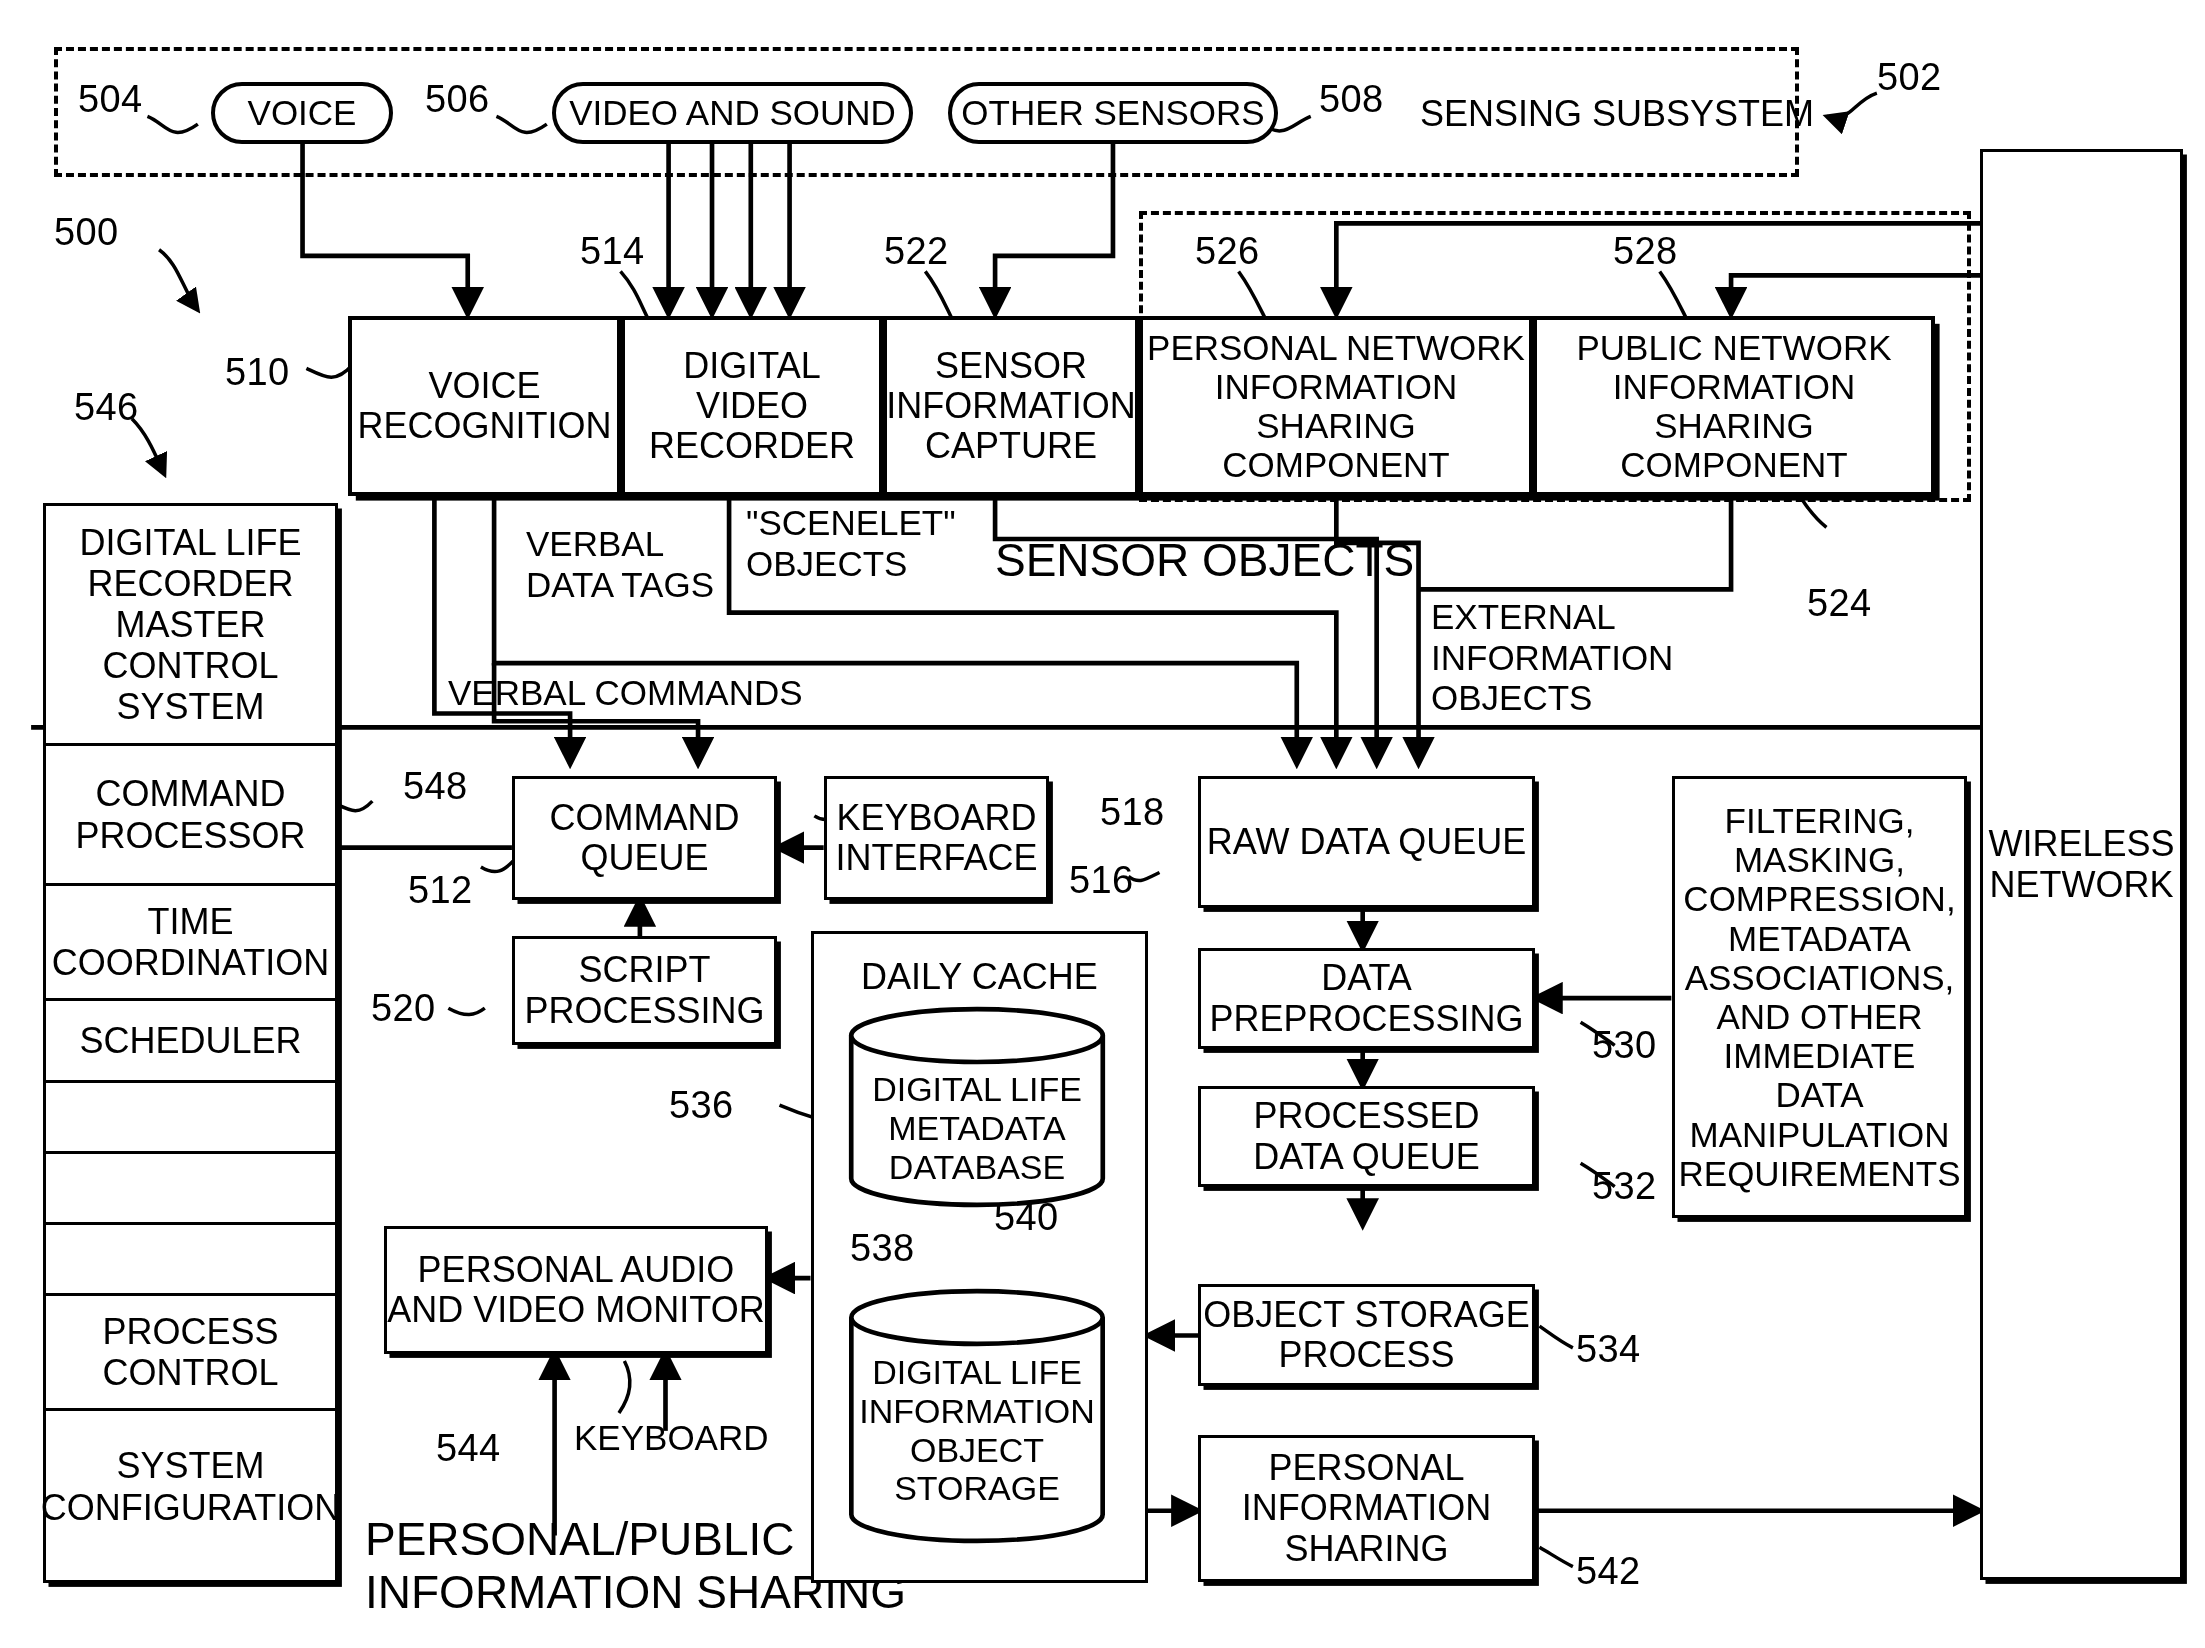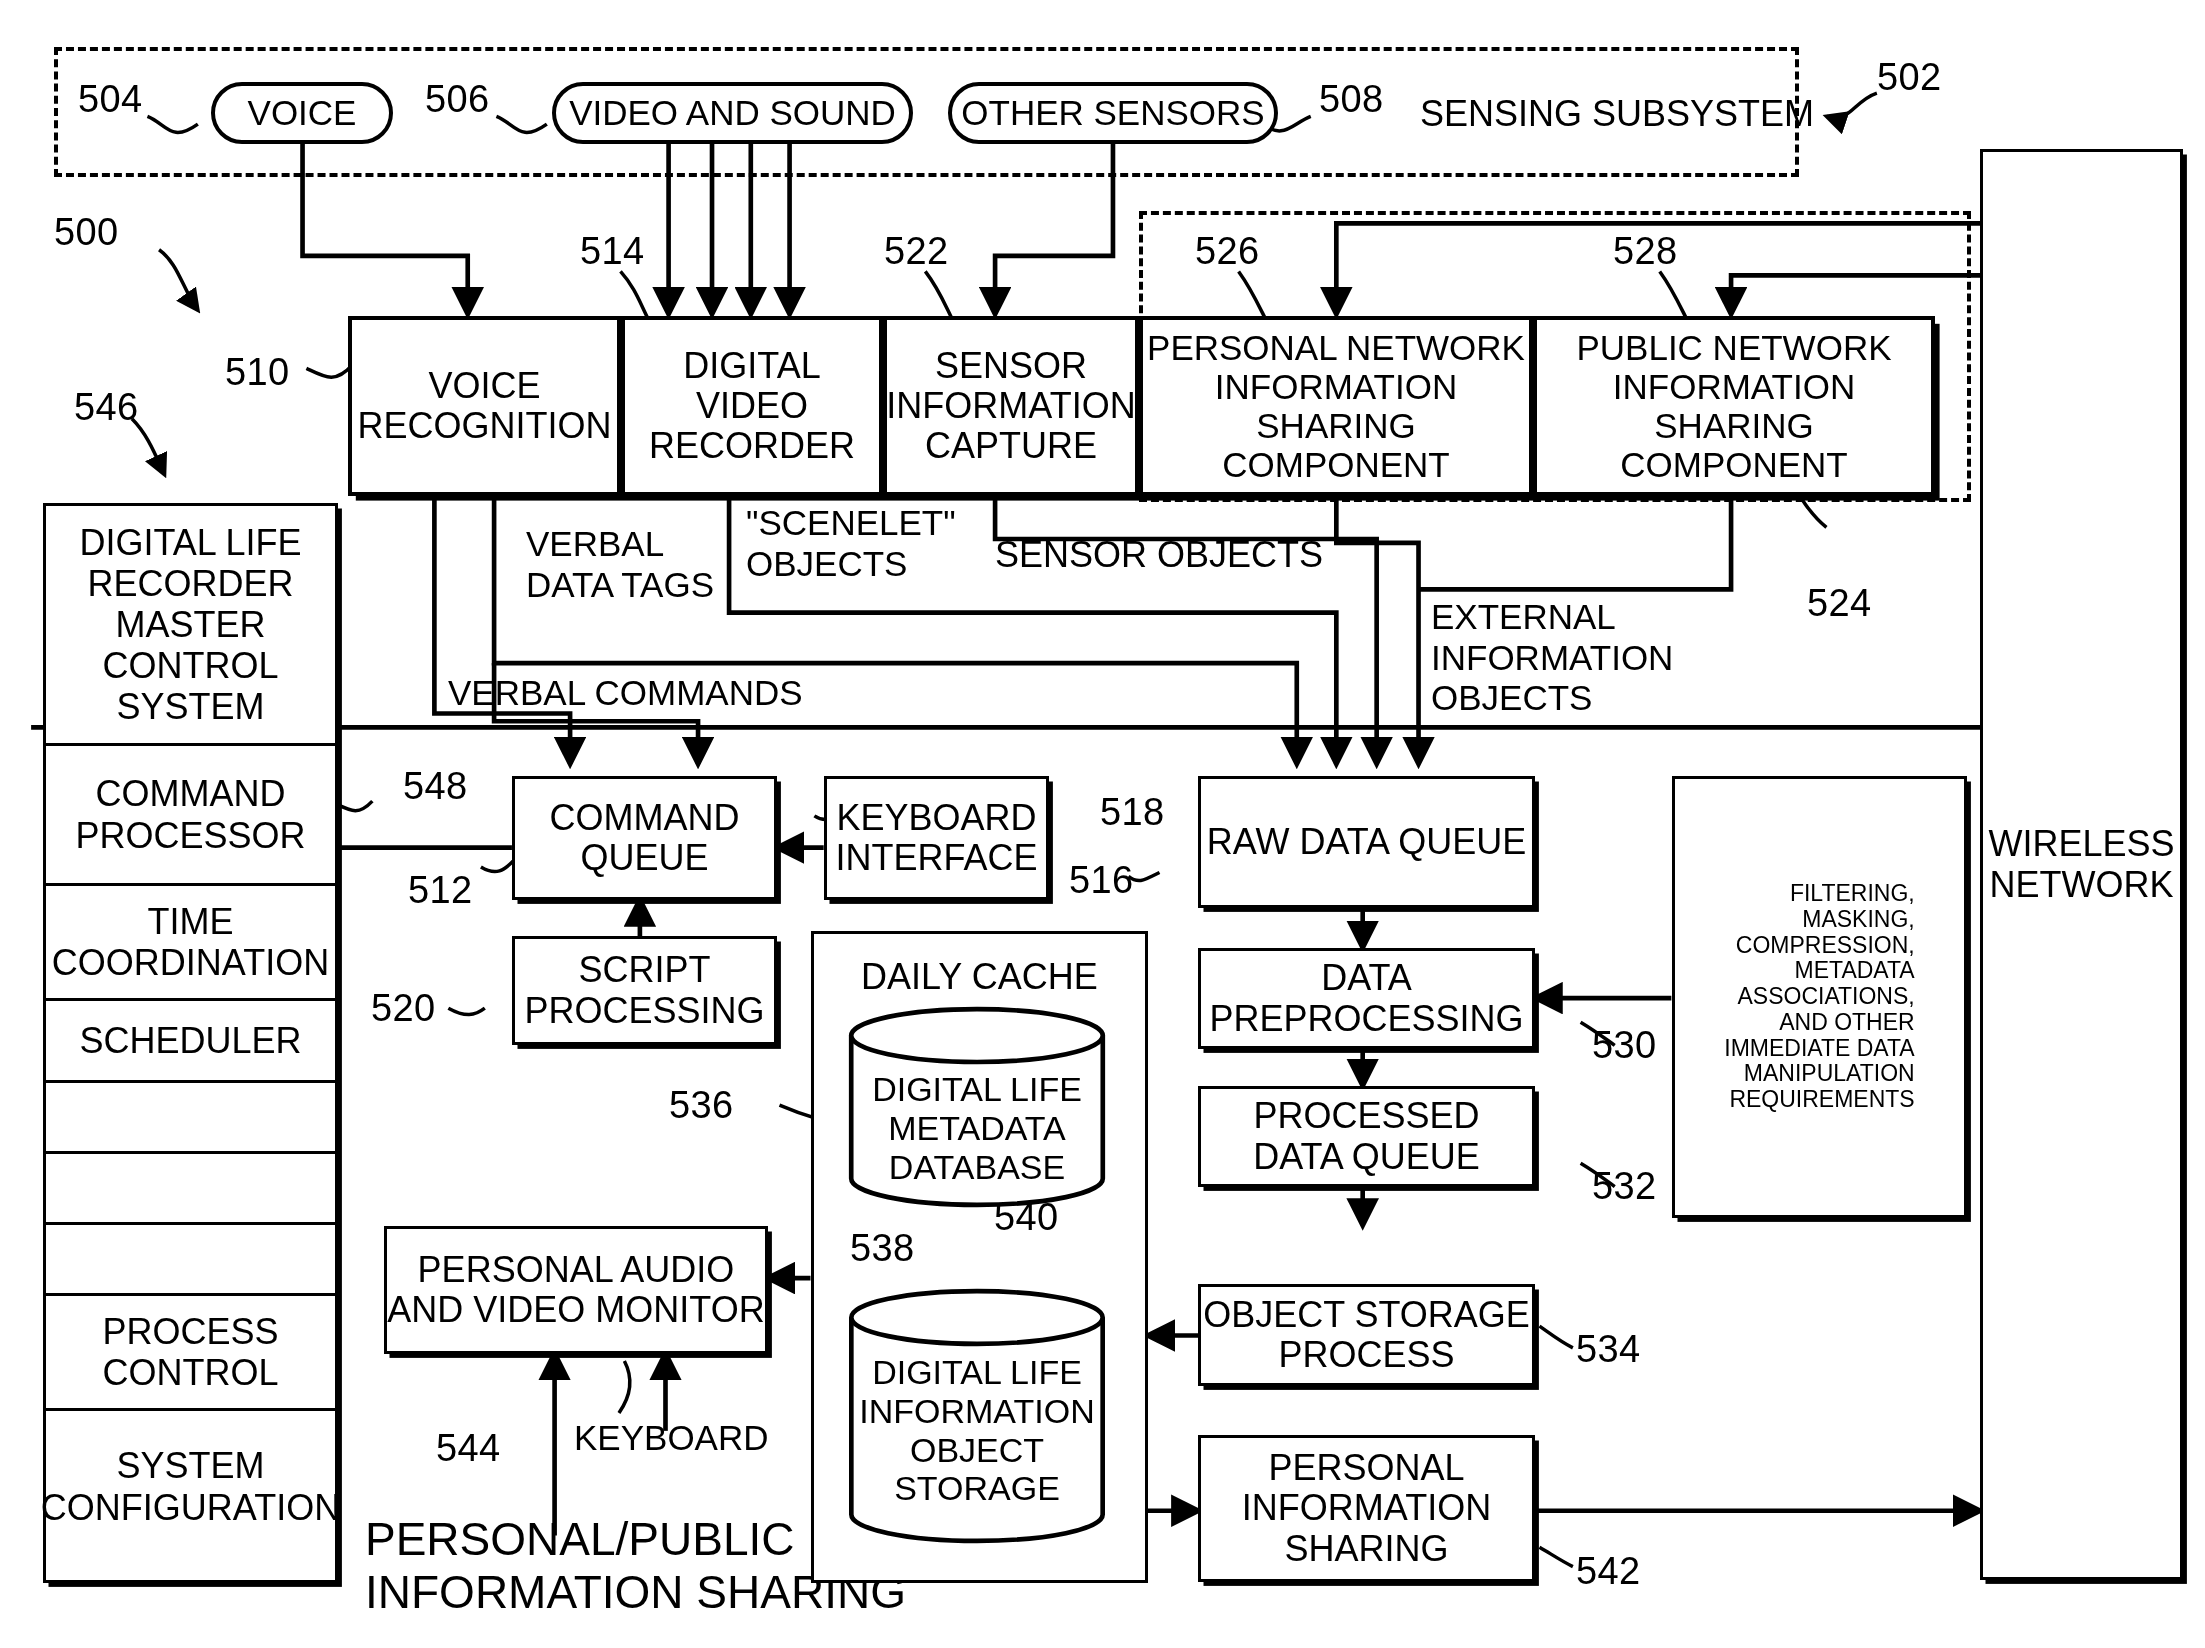--- a/index.html
+++ b/index.html
@@ -177,21 +177,21 @@
   <div class="ref" style="left:580px;top:230px;">514</div>
   <div class="ref" style="left:884px;top:230px;">522</div>
   <div class="ref" style="left:1195px;top:230px;">526</div>
   <div class="ref" style="left:1613px;top:230px;">528</div>
   <div class="ref" style="left:1807px;top:582px;">524</div>
 
   <div class="lbl" style="left: 526px; top: 524px; font-size: 35px; white-space: pre-line;">VERBAL
 DATA TAGS</div>
   <div class="lbl" style="left: 746px; top: 503px; font-size: 35px; white-space: pre-line;">"SCENELET"
 OBJECTS</div>
-  <div class="lbl" style="left:995px;top:534px;font-size:36px;">SENSOR OBJECTS</div>
+  <div class="lbl" style="left:995px;top:534px;font-size:46px;">SENSOR OBJECTS</div>
   <div class="lbl" style="left: 1431px; top: 597px; font-size: 35px; white-space: pre-line;">EXTERNAL
 INFORMATION
 OBJECTS</div>
   <div class="lbl" style="left:448px;top:673px;font-size:35px;">VERBAL COMMANDS</div>
   <div class="lbl" style="left:574px;top:1418px;font-size:35px;">KEYBOARD</div>
   <div class="lbl" style="left: 365px; top: 1513px; font-size: 46px; white-space: pre-line;">PERSONAL/PUBLIC
 INFORMATION SHARING</div>
 
   <div class="stack" style="left:43px;top:503px;width:295px;height:1080px;">
     <div class="cell" style="height:240px;font-size:36px;">
@@ -301,21 +301,21 @@
   </div>
   <div class="ref" style="left:1576px;top:1328px;">534</div>
 
   <div class="box" style="left:1198px;top:1435px;width:337px;height:147px;font-size:36px;">
     <span style="white-space: pre-line;">PERSONAL
 INFORMATION
 SHARING</span>
   </div>
   <div class="ref" style="left:1576px;top:1550px;">542</div>
 
-  <div class="box" style="left:1672px;top:776px;width:295px;height:442px;font-size:23px;text-align:right;">
+  <div class="box" style="left:1672px;top:776px;width:295px;height:442px;font-size:35px;">
     <span style="white-space: pre-line;">FILTERING,
 MASKING,
 COMPRESSION,
 METADATA
 ASSOCIATIONS,
 AND OTHER
 IMMEDIATE DATA
 MANIPULATION
 REQUIREMENTS</span>
   </div>

